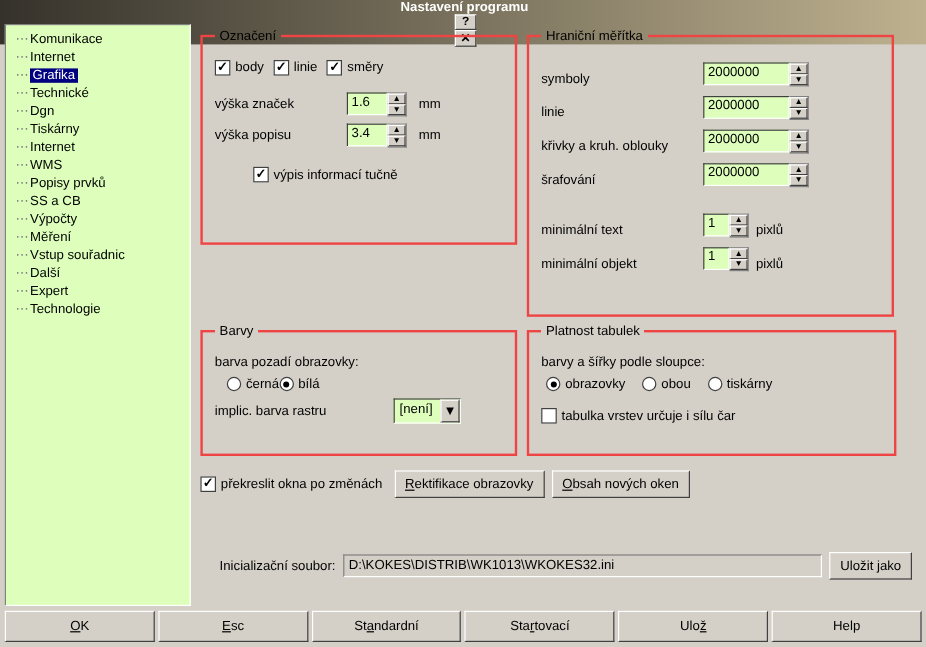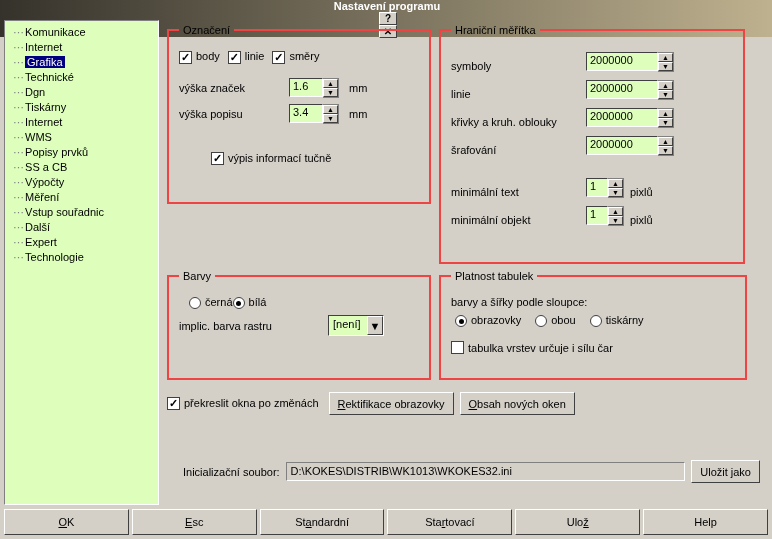--- a/index.html
+++ b/index.html
@@ -101,21 +101,21 @@
           <span class="label" style="width:110px;">výška popisu</span>
           <span class="spinner">
             <span class="num-input">3.4</span>
             <span class="spin-btns">
                 <span class="spin-up">▲</span>
                 <span class="spin-down">▼</span>
               </span>
           </span>
           <span style="margin-left:10px;">mm</span>
         </div>
-        <div class="row" style="margin-top:28px;padding-left:32px;">
+        <div class="row" style="margin-top:16px;padding-left:32px;">
           <span class="chk checked"></span>
           <span>výpis informací tučně</span>
         </div>
       </fieldset>
 
       <fieldset class="fset-meritka">
         <legend>Hraniční měřítka</legend>
         <div class="mer-row">
           <span class="label">symboly</span>
           <span class="spinner spinner-wide">
@@ -175,20 +175,23 @@
                 <span class="spin-up">▲</span>
                 <span class="spin-down">▼</span>
               </span>
           </span>
           <span class="unit">pixlů</span>
         </div>
       </fieldset>
 
       <fieldset class="fset-barvy">
         <legend>Barvy</legend>
+        <div class="row">
+            <span>barva pozadí obrazovky:</span>
+          </div>
         <div class="row" style="padding-left:10px;">
           <span><span class="radio"></span><span>černá</span></span>
           <span><span class="radio checked"></span><span>bílá</span></span>
         </div>
         <div class="row" style="margin-top:4px;gap:19px;">
           <span class="label" style="width:130px;">implic. barva rastru</span>
           <span class="combo">
             <span class="combo-val">[není]</span>
             <span class="combo-btn">▼</span>
           </span>

